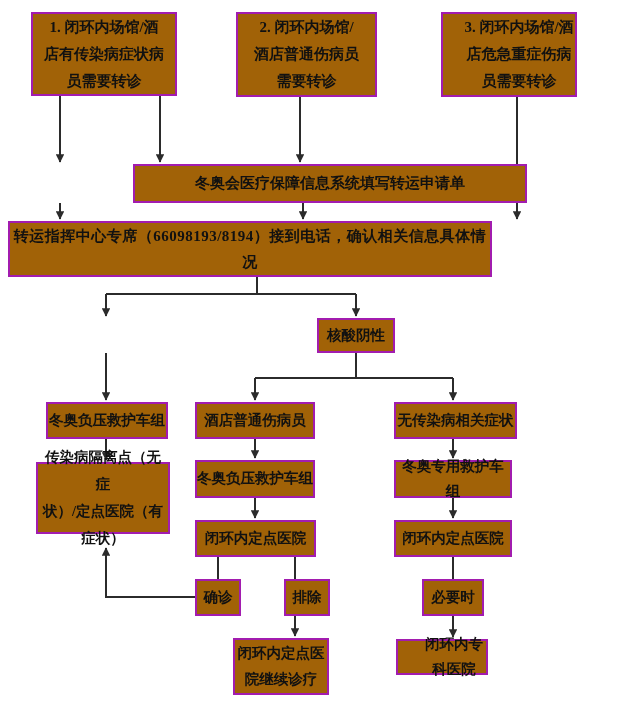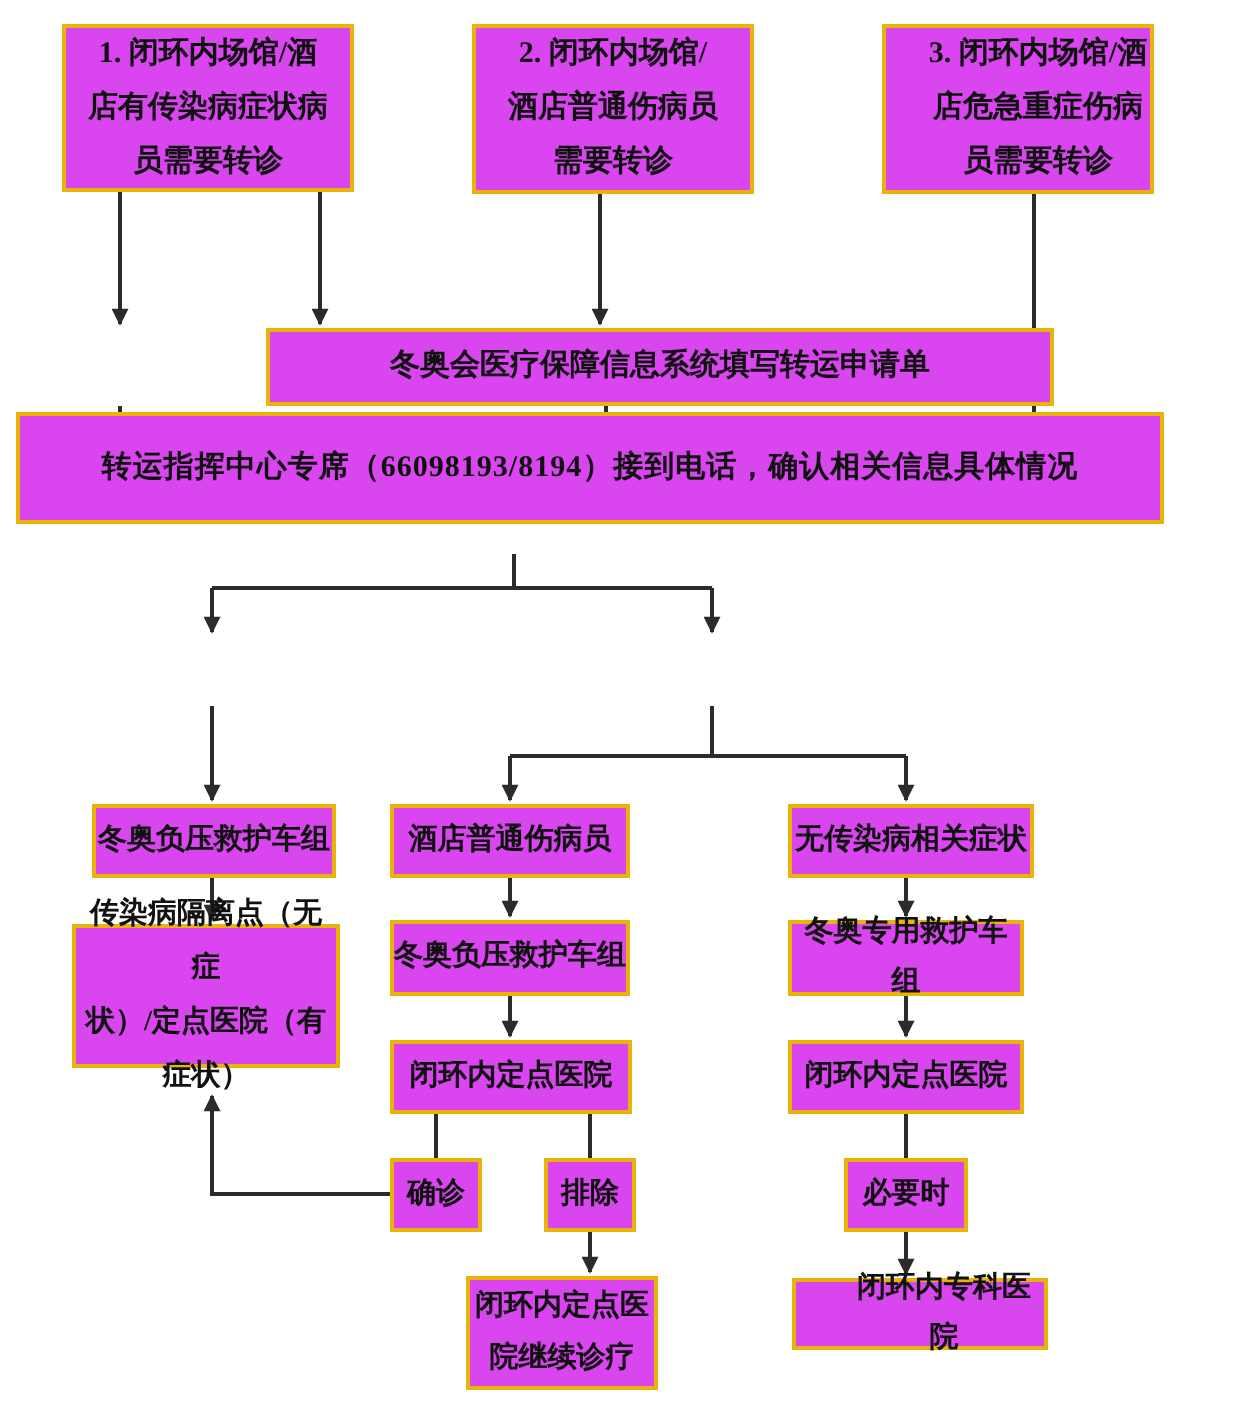--- a/index.html
+++ b/index.html
@@ -10,22 +10,22 @@
     font-family:"Liberation Serif","DejaVu Serif",serif;
     overflow:hidden;
   }
   #connectors{position:absolute;left:0;top:0;width:618px;height:701px;}
   #connectors line,#connectors polyline{
     stroke:#2b2b2b;stroke-width:2;fill:none;
   }
   .node{
     position:absolute;
     box-sizing:border-box;
-    border:2px solid #eab308;
-    background:#d946ef;
+    border:2px solid #a21caf;
+    background:#a16207;
     color:#111111;
     font-weight:bold;
     display:flex;align-items:center;justify-content:center;
     text-align:center;
     white-space:pre-line;
     line-height:1.75;
     font-size:14.5px;
   }
   .src{font-size:15px;line-height:1.8;}
   .wide{font-size:15px;}
@@ -86,23 +86,24 @@
 酒店普通伤病员
 需要转诊</div>
 
   <div class="node src" style="left:441px;top:12px;width:136px;height:85px;padding-left:20px;">3. 闭环内场馆/酒
 店危急重症伤病
 员需要转诊</div>
 
 
   <div class="node wide" style="left:133px;top:164px;width:394px;height:39px;text-align:right;">冬奥会医疗保障信息系统填写转运申请单</div>
 
-  <div class="node dispatch" style="left:8px;top:206px;width:574px;height:56px;text-align:right;">转运指挥中心专席（66098193/8194）接到电话，确认相关信息具体情况</div>
+  <div class="node dispatch" style="left:8px;top:221px;width:484px;height:56px;">转运指挥中心专席（66098193/8194）接到电话，确认相关信息具体情况</div>
 
 
+  <div class="node" style="left:317px;top:318px;width:78px;height:35px;">核酸阴性</div>
 
   <div class="node" style="left:46px;top:402px;width:122px;height:37px;">冬奥负压救护车组</div>
 
   <div class="node" style="left:195px;top:402px;width:120px;height:37px;">酒店普通伤病员</div>
 
   <div class="node" style="left:394px;top:402px;width:123px;height:37px;">无传染病相关症状</div>
 
   <div class="node" style="left:36px;top:462px;width:134px;height:72px;line-height:1.85;">传染病隔离点（无症
 状）/定点医院（有
 症状）</div>
@@ -110,22 +111,22 @@
   <div class="node" style="left:195px;top:460px;width:120px;height:38px;">冬奥负压救护车组</div>
 
   <div class="node" style="left:394px;top:460px;width:118px;height:38px;">冬奥专用救护车组</div>
 
   <div class="node" style="left:195px;top:520px;width:121px;height:37px;">闭环内定点医院</div>
 
   <div class="node" style="left:394px;top:520px;width:118px;height:37px;">闭环内定点医院</div>
 
   <div class="node" style="left:195px;top:579px;width:46px;height:37px;">确诊</div>
 
-  <div class="node" style="left:272px;top:579px;width:46px;height:37px;font-family:Liberation Serif, serif;">排除</div>
+  <div class="node" style="left:284px;top:579px;width:46px;height:37px;font-family:Liberation Serif, serif;">排除</div>
 
   <div class="node" style="left:422px;top:579px;width:62px;height:37px;">必要时</div>
 
   <div class="node" style="left:233px;top:638px;width:96px;height:57px;">闭环内定点医
 院继续诊疗</div>
 
-  <div class="node" style="left:396px;top:639px;width:128px;height:36px;padding-left:24px;">闭环内专科医院</div>
+  <div class="node" style="left:396px;top:639px;width:92px;height:36px;padding-left:24px;">闭环内专科医院</div>
 
 </div>
 
 </body></html>

